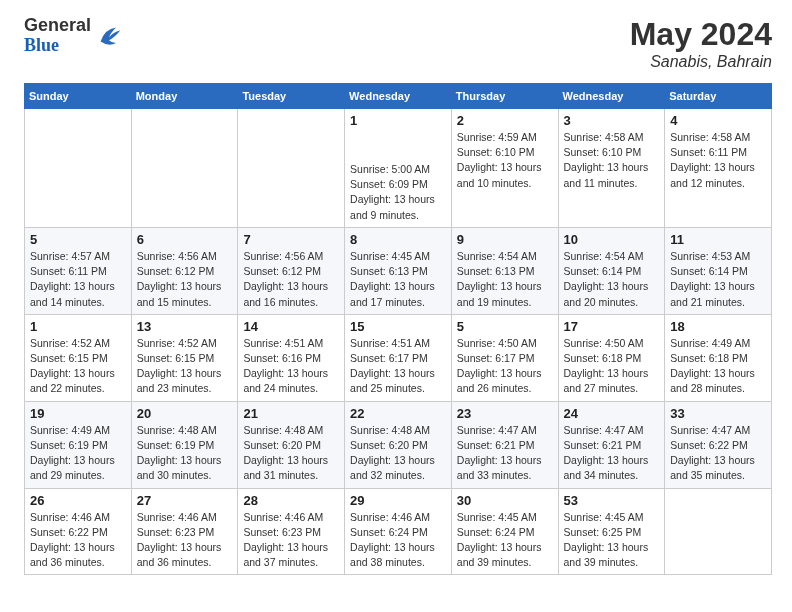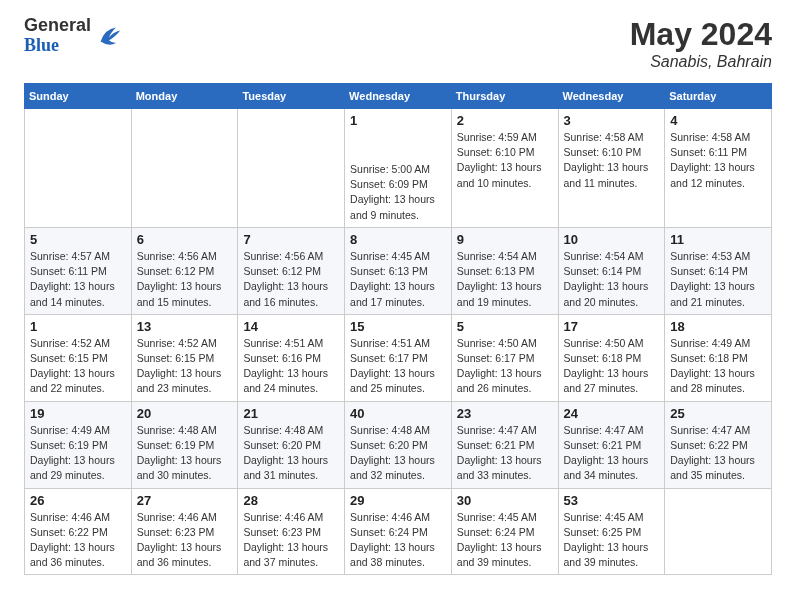--- a/index.html
+++ b/index.html
@@ -278,42 +278,42 @@
 and 30 minutes.</div>
           </td>
           <td>
             <span class="day-num">21</span>
             <div class="day-info" style="white-space: pre-line;">Sunrise: 4:48 AM
 Sunset: 6:20 PM
 Daylight: 13 hours
 and 31 minutes.</div>
           </td>
           <td>
-            <span class="day-num">40</span>
+            <span class="day-num">22</span>
             <div class="day-info" style="white-space: pre-line;">Sunrise: 4:48 AM
 Sunset: 6:20 PM
 Daylight: 13 hours
 and 32 minutes.</div>
           </td>
           <td>
             <span class="day-num">23</span>
             <div class="day-info" style="white-space: pre-line;">Sunrise: 4:47 AM
 Sunset: 6:21 PM
 Daylight: 13 hours
 and 33 minutes.</div>
           </td>
           <td>
             <span class="day-num">24</span>
             <div class="day-info" style="white-space: pre-line;">Sunrise: 4:47 AM
 Sunset: 6:21 PM
 Daylight: 13 hours
 and 34 minutes.</div>
           </td>
           <td>
-            <span class="day-num">25</span>
+            <span class="day-num">33</span>
             <div class="day-info" style="white-space: pre-line;">Sunrise: 4:47 AM
 Sunset: 6:22 PM
 Daylight: 13 hours
 and 35 minutes.</div>
           </td>
         </tr>
         <tr>
           <td>
             <span class="day-num">26</span>
             <div class="day-info" style="white-space: pre-line;">Sunrise: 4:46 AM

